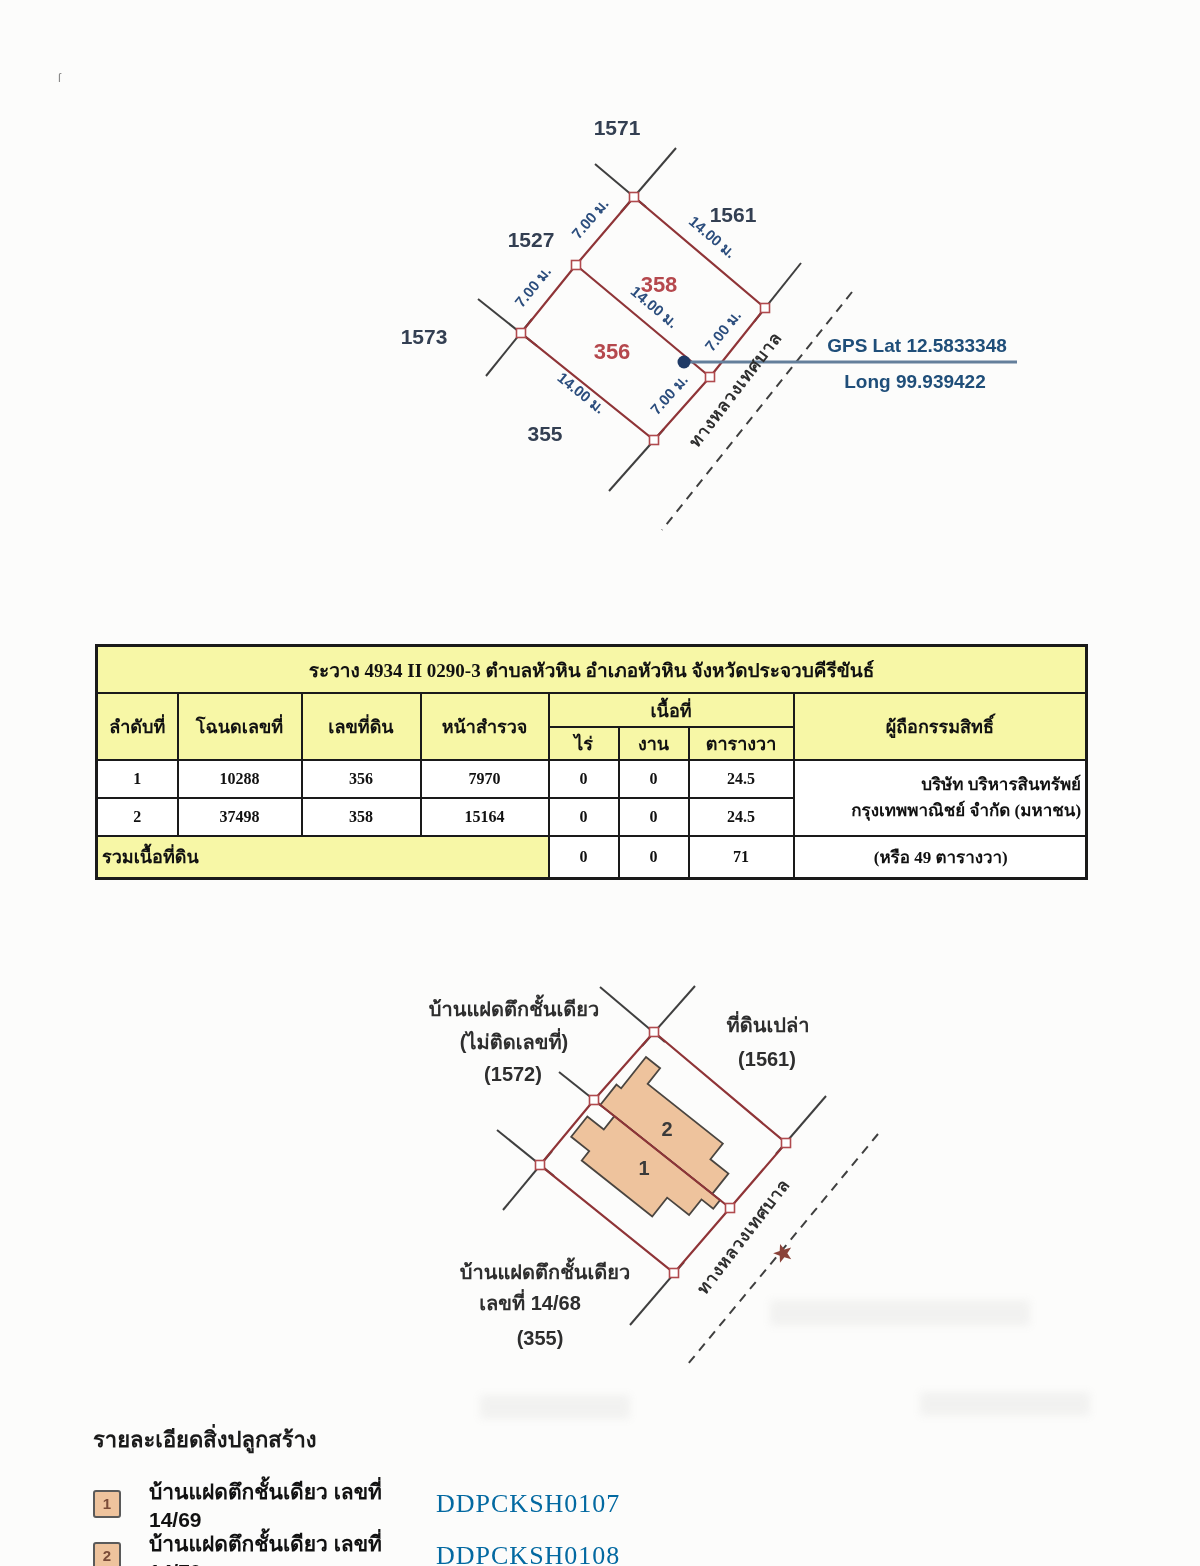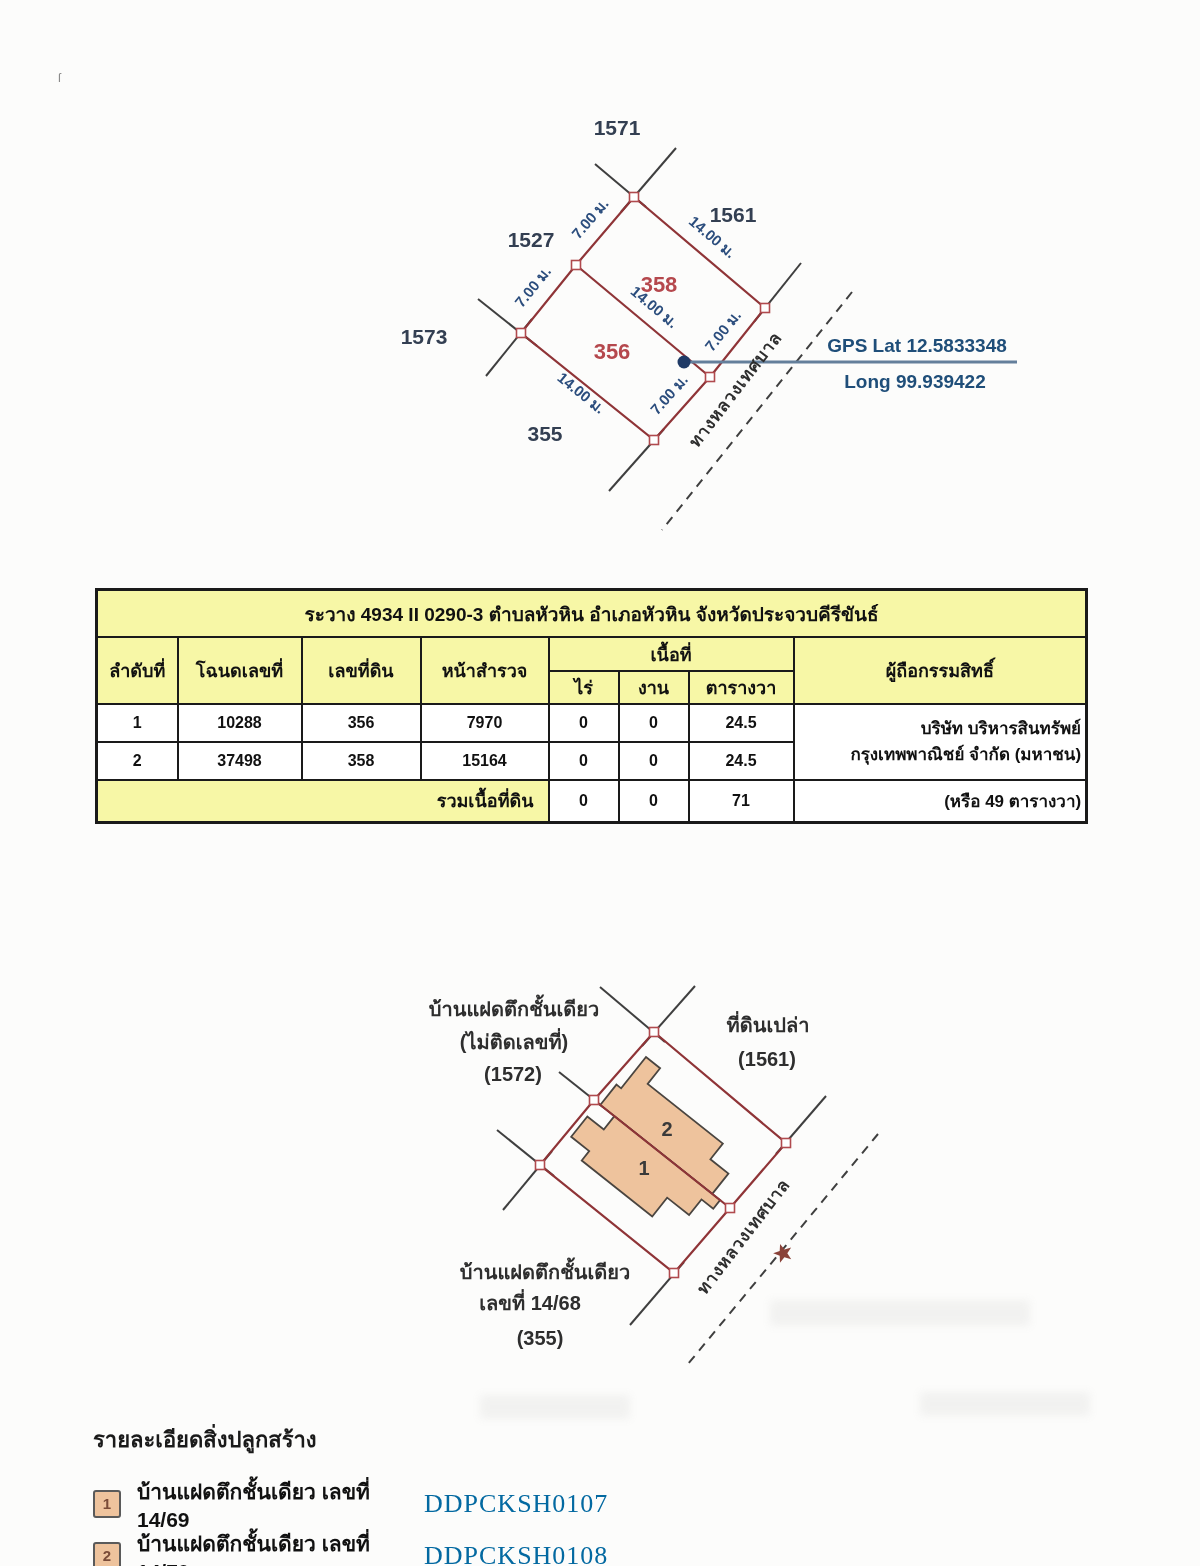--- a/index.html
+++ b/index.html
@@ -19,55 +19,55 @@
   .t-bnum{fill:#3a3a3a;font-size:20px;font-weight:bold;}
   .redline{stroke:#8f3437;stroke-width:2.2;fill:none;}
   .blackray{stroke:#3f3f3f;stroke-width:2;fill:none;}
   .dashroad{stroke:#3f3f3f;stroke-width:2;fill:none;stroke-dasharray:9 7;}
   .cornerbox{fill:#ffffff;stroke:#b04a4e;stroke-width:1.6;}
   .bldg{fill:#eec39d;stroke:#4a4540;stroke-width:1.8;}
   .ghost{fill:#9a9a96;opacity:0.10;}
 
   
   .landtable{
-    position:absolute;left:95px;top:588px;width:990px;
+    position:absolute;left:95px;top:644px;width:990px;
     border-collapse:collapse;table-layout:fixed;
-    font-family:Liberation Sans, sans-serif;
+    font-family:Liberation Serif, serif;
     border-radius:17px;
   }
   .landtable td{
     border:2px solid #1a1a1a;text-align:center;vertical-align:middle;
     font-size:16px;font-weight:bold;color:#111;background:#ffffff;
     padding:0 4px;overflow:hidden;
   }
   .landtable{border:3px solid #1a1a1a;}
   .landtable td.yellow{background:#f7f7a6;}
   .landtable td.title{font-size:19px;height:45px;}
   .landtable td.hdr{font-size:18px;}
   .landtable td.owner{font-size:17px;line-height:1.55;text-align:right;}
-  .landtable td.totlabel{text-align:right;padding-right:14px;font-size:18px;}
-  .landtable td.totnote{text-align:right;padding-left:6px;font-size:17px;}
+  .landtable td.totlabel{text-align:left;padding-right:14px;font-size:18px;}
+  .landtable td.totnote{text-align:center;padding-left:6px;font-size:17px;}
   .r-head1{height:34px;margin-left:36px;}
   .r-head2{height:33px;}
   .r-data{height:38px;}
   .r-total{height:42px;}
 
   
   .legend-title{
     position:absolute;left:93px;top:1422px;
     font-size:22px;font-weight:bold;color:#1a1a1a;
     text-underline-offset:5px;
   }
   .legend-item{position:absolute;left:93px;display:flex;align-items:center;}
   .legend-item .numbox{
     width:24px;height:24px;border:2.5px solid #5a5a5a;border-radius:3px;
     background:#eec39d;display:flex;align-items:center;justify-content:center;
     font-size:15px;font-weight:bold;color:#7a4b38;flex:0 0 auto;
   }
-  .legend-item .desc{margin-left:16px;font-size:21px;font-weight:bold;color:#111;width:250px;}
+  .legend-item .desc{margin-left:28px;font-size:21px;font-weight:bold;color:#111;width:250px;}
   .legend-item .code{
     margin-left:37px;font-family:Liberation Serif, serif;
     font-size:26px;color:#0369a1;letter-spacing:1px;
   }
   .stray{position:absolute;left:58px;top:70px;color:#8a8a8a;font-size:13px;}
 </style>
 </head>
 <body>
 
 <div class="page">

